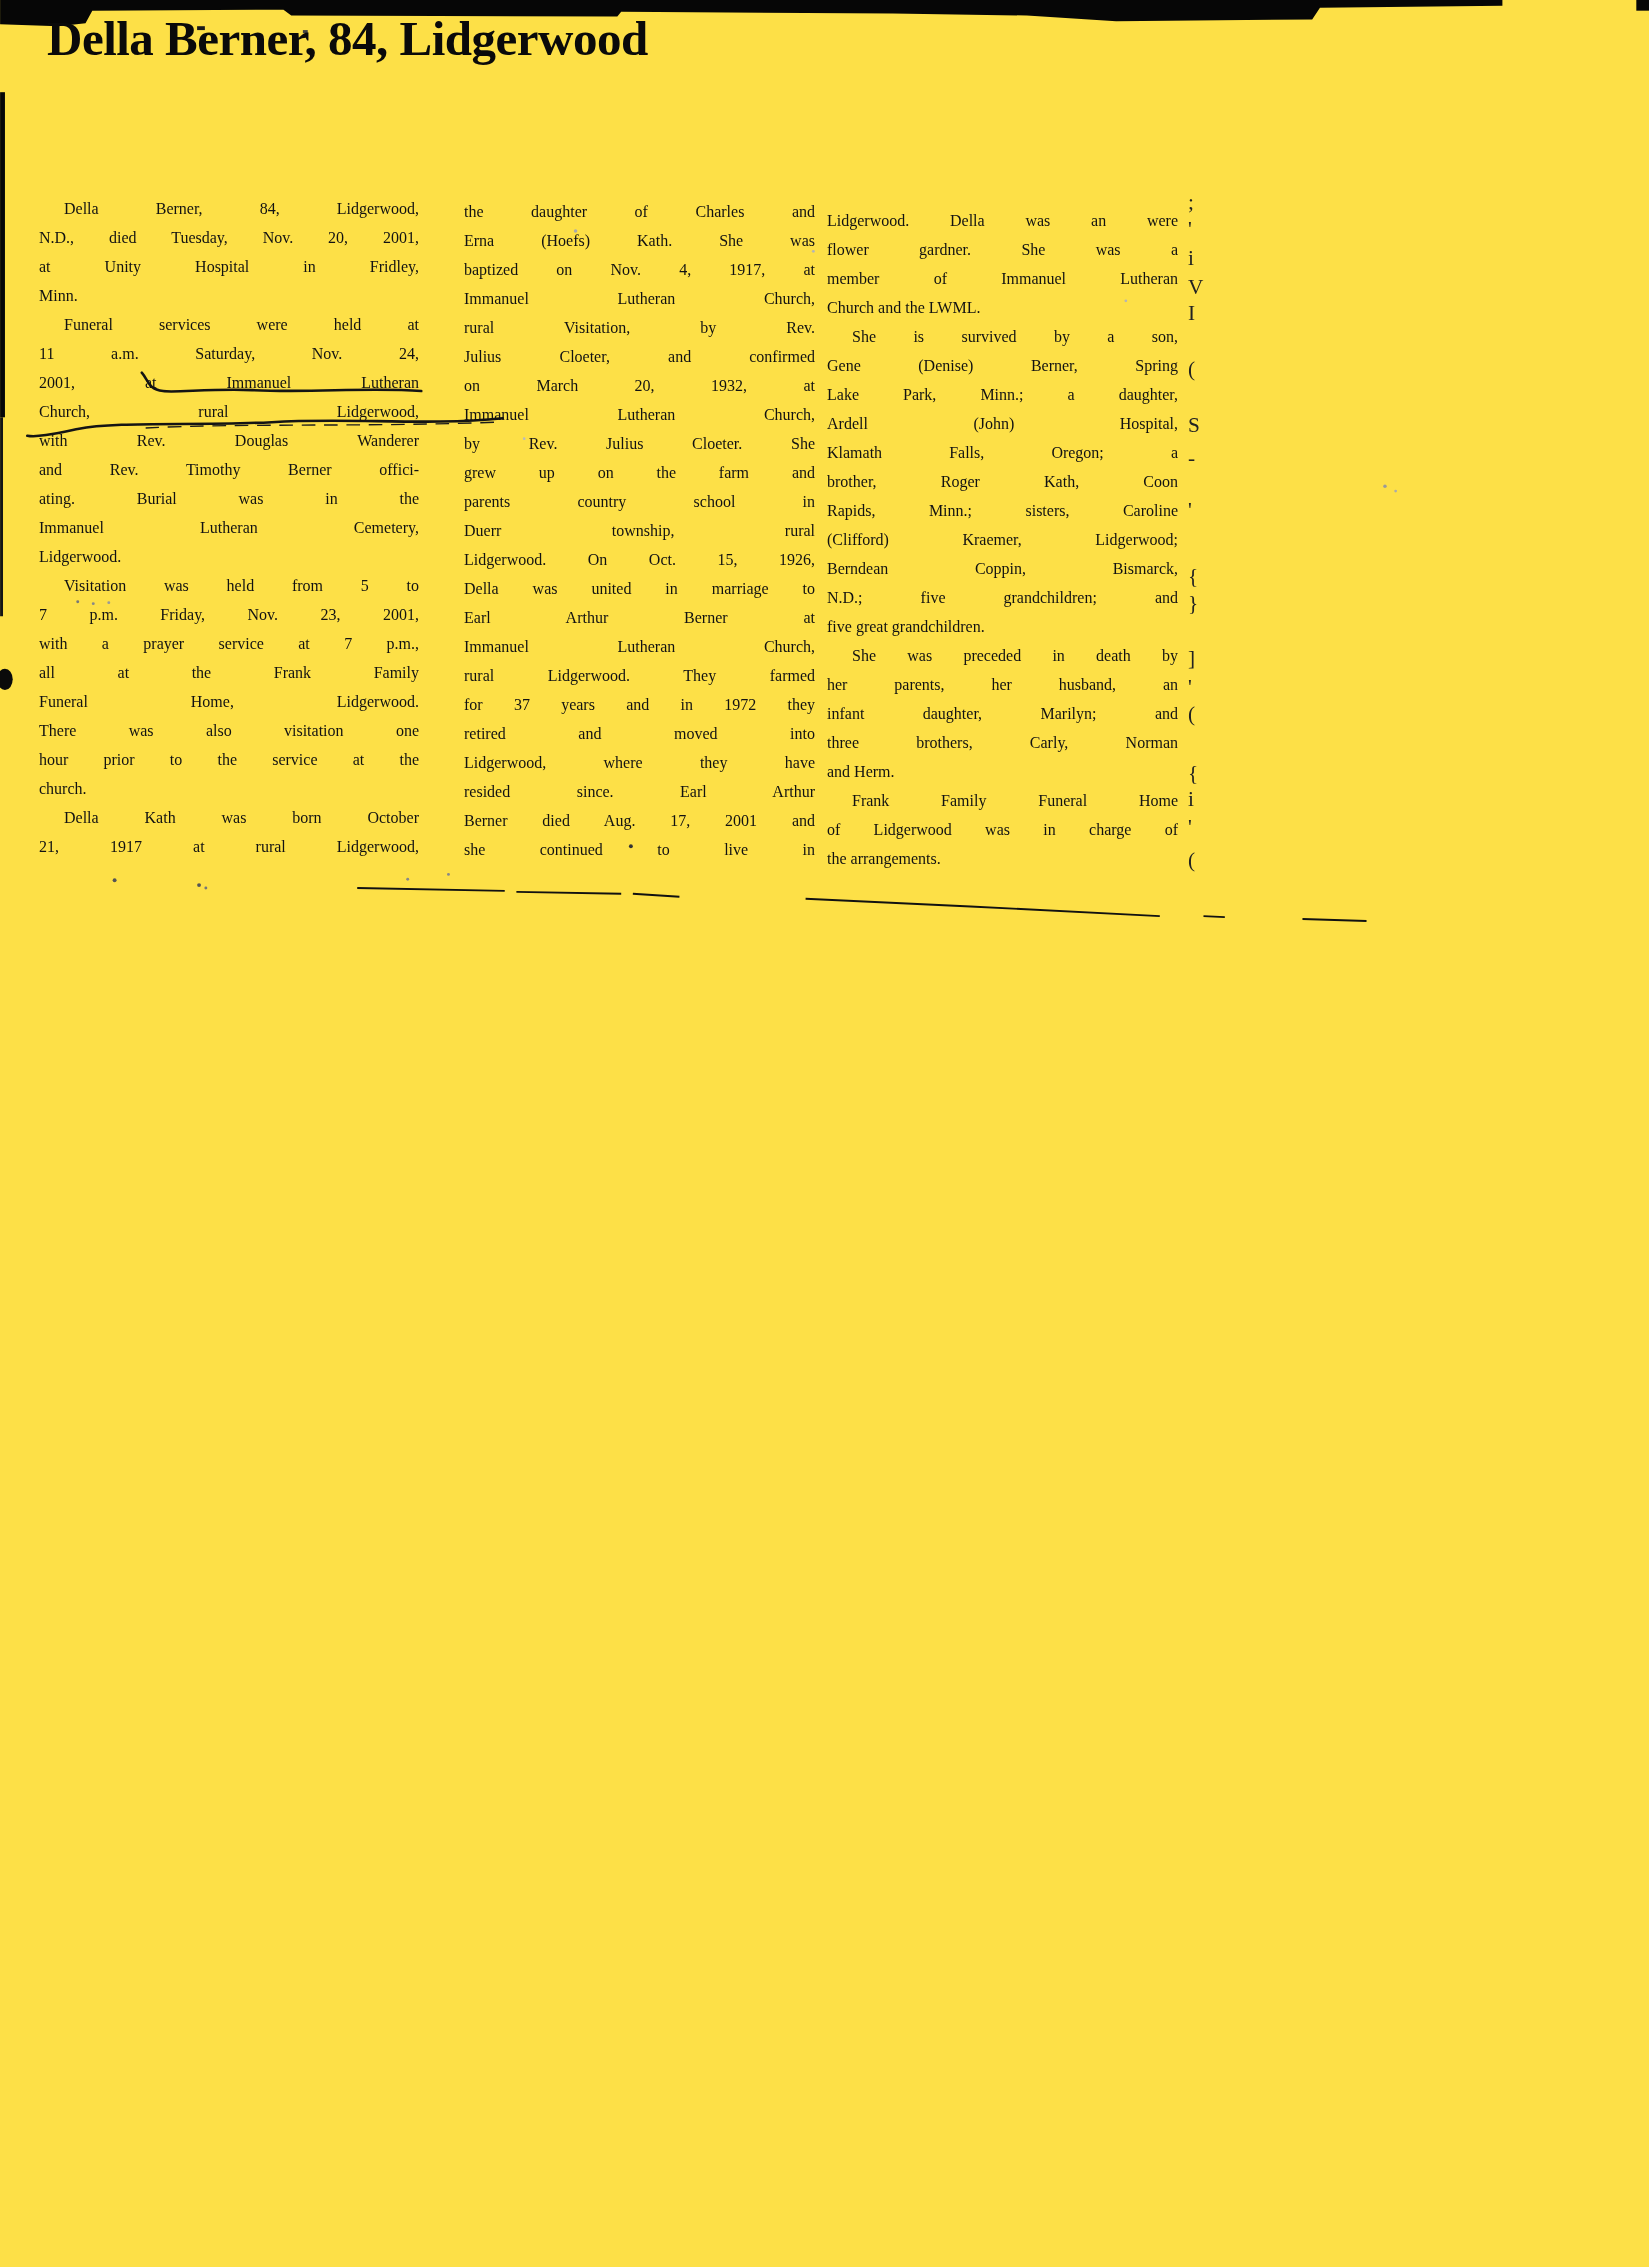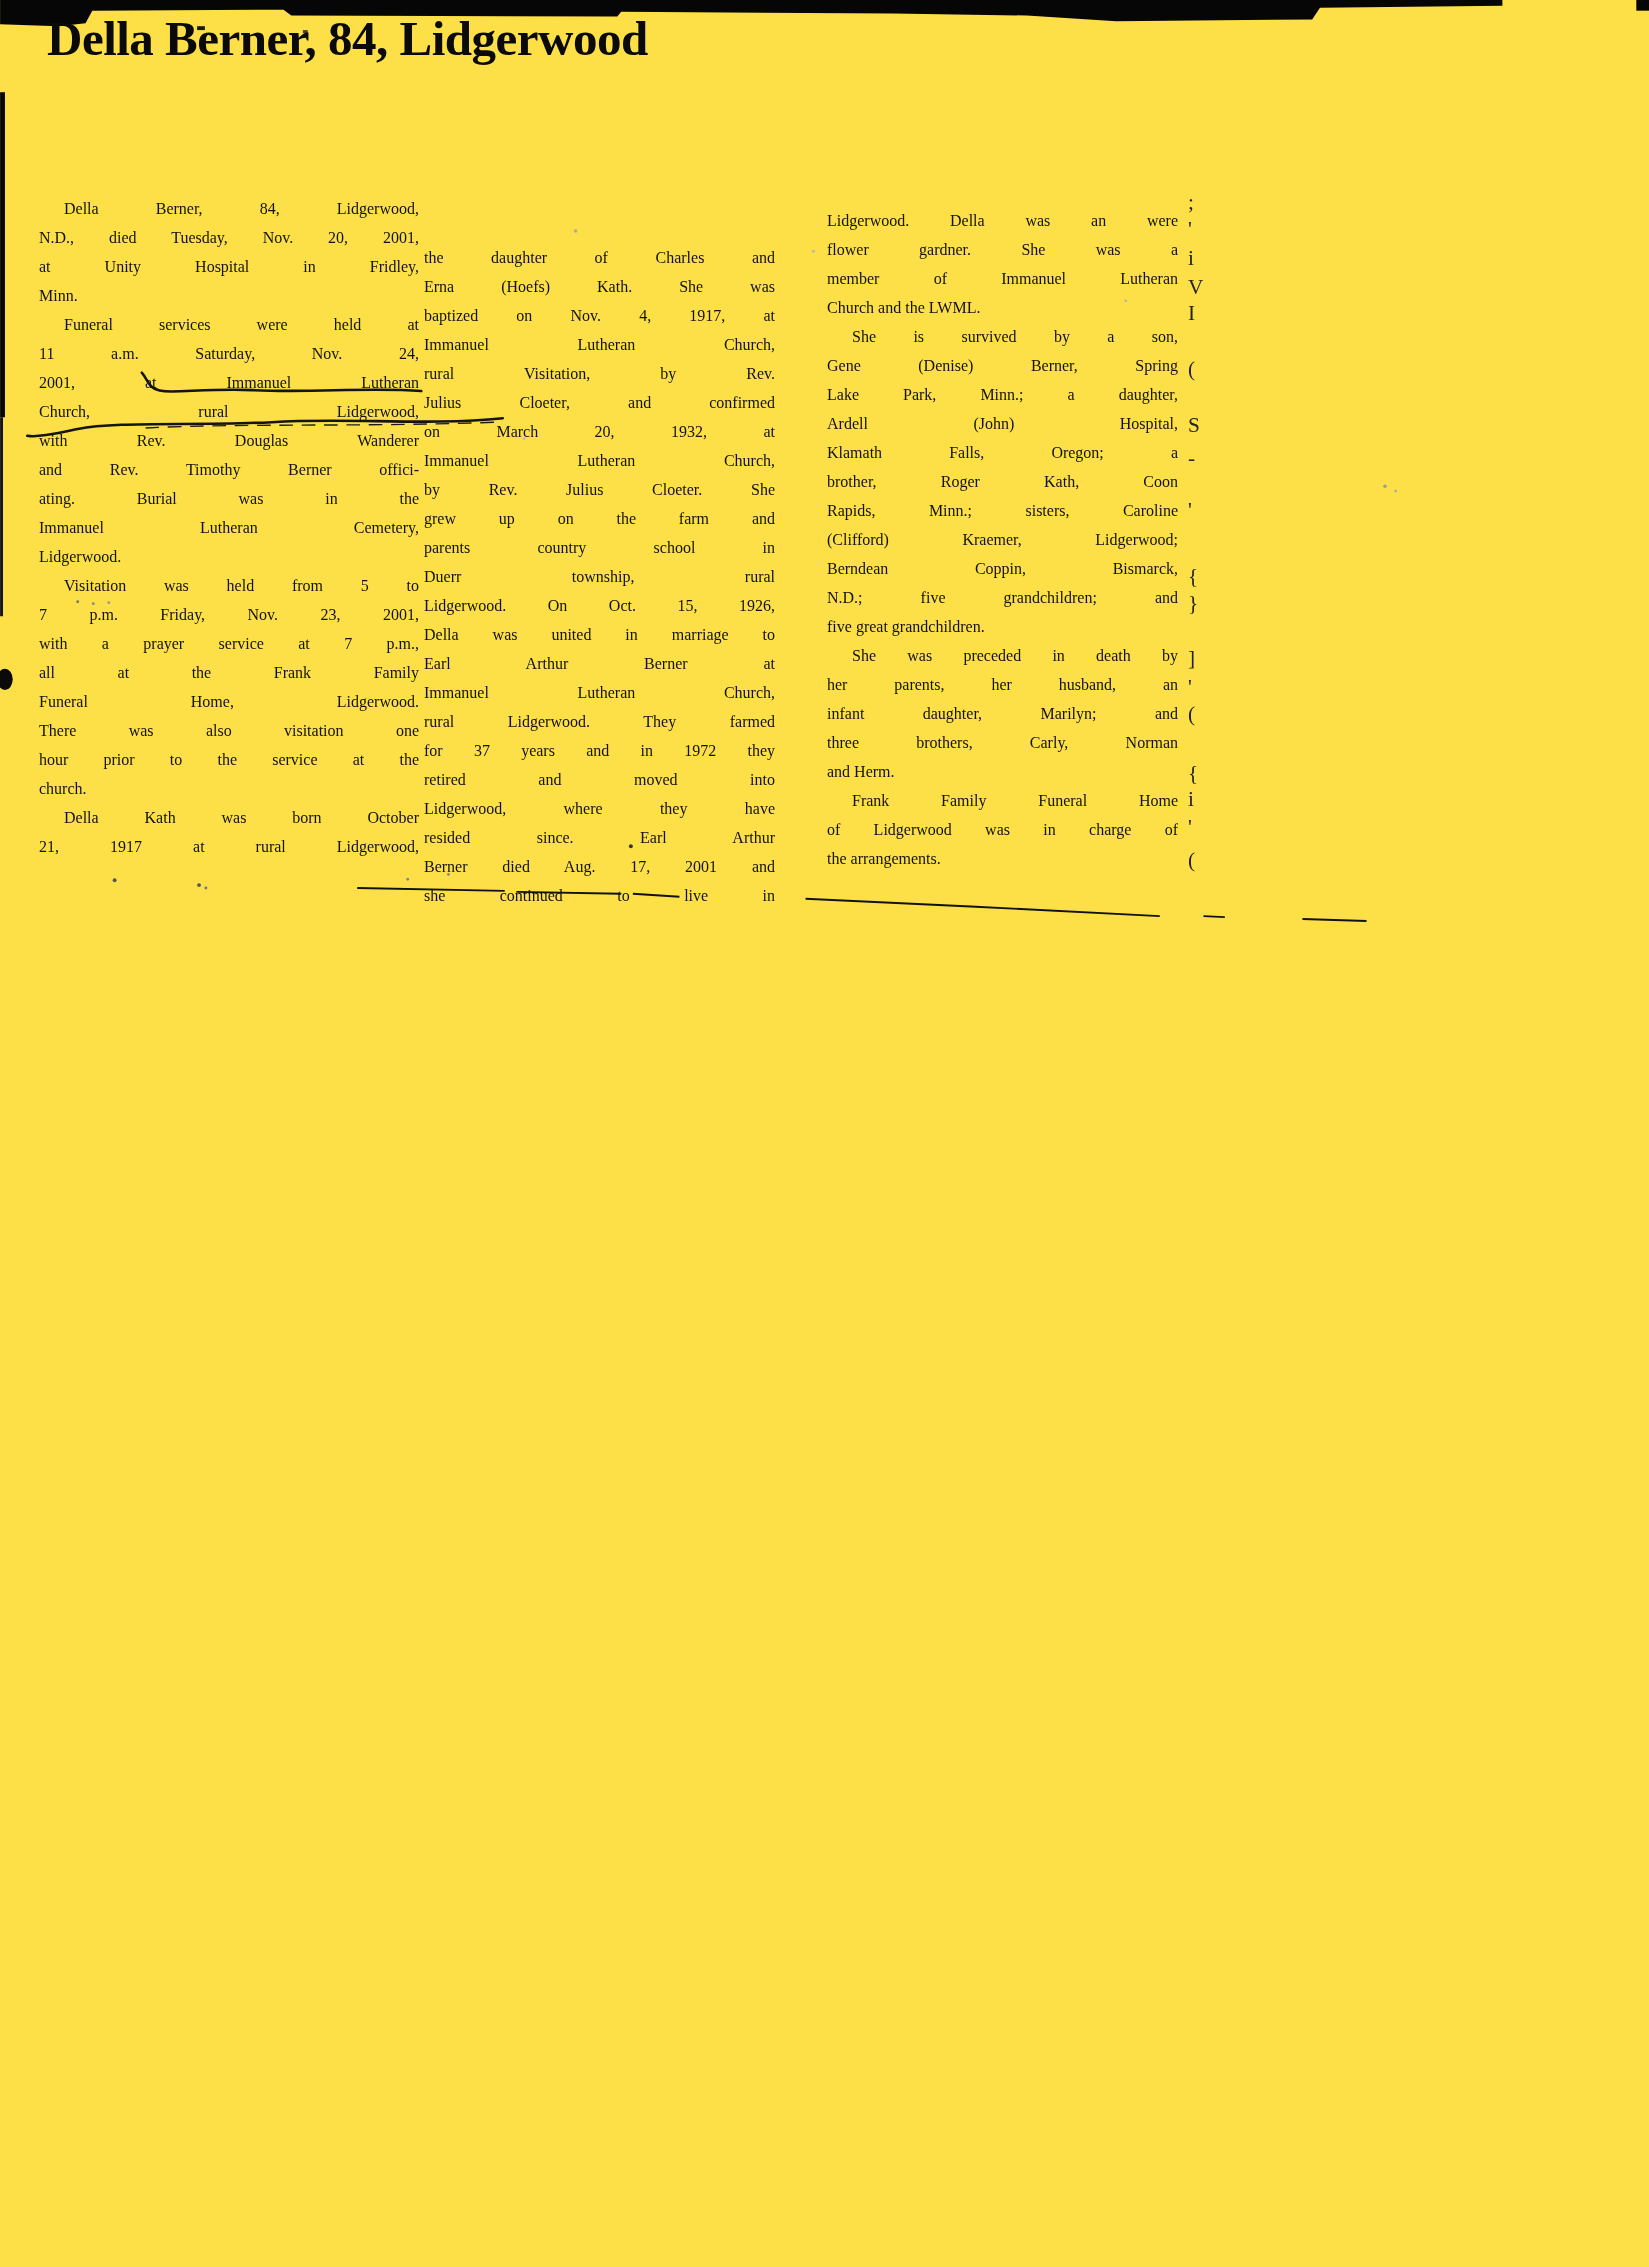--- a/index.html
+++ b/index.html
@@ -23,21 +23,21 @@
     font-family:"Liberation Sans", sans-serif;
     font-weight:400;font-size:33px;letter-spacing:0.5px;
     color:#161616;white-space:nowrap;
   }
   .col{
     position:absolute;
     font-size:16px;line-height:29px;
     color:#121212;
   }
   .col1{left:39px;top:194px;width:380px;}
-  .col2{left:424px;top:197px;width:351px;margin-top:46px;}
+  .col2{left:464px;top:197px;width:351px;}
   .col3{left:827px;top:206px;width:351px;}
   .ln{height:29px;overflow:hidden;}
   .ln.j{text-align:justify;text-align-last:justify;}
   .ln.ind{text-indent:25px;}
   .fragments{position:absolute;left:0;top:0;}
   .frag{
     position:absolute;left:1188px;
     font-family:"Liberation Serif", serif;
     font-size:21.3px;color:#222;line-height:1;
   }

